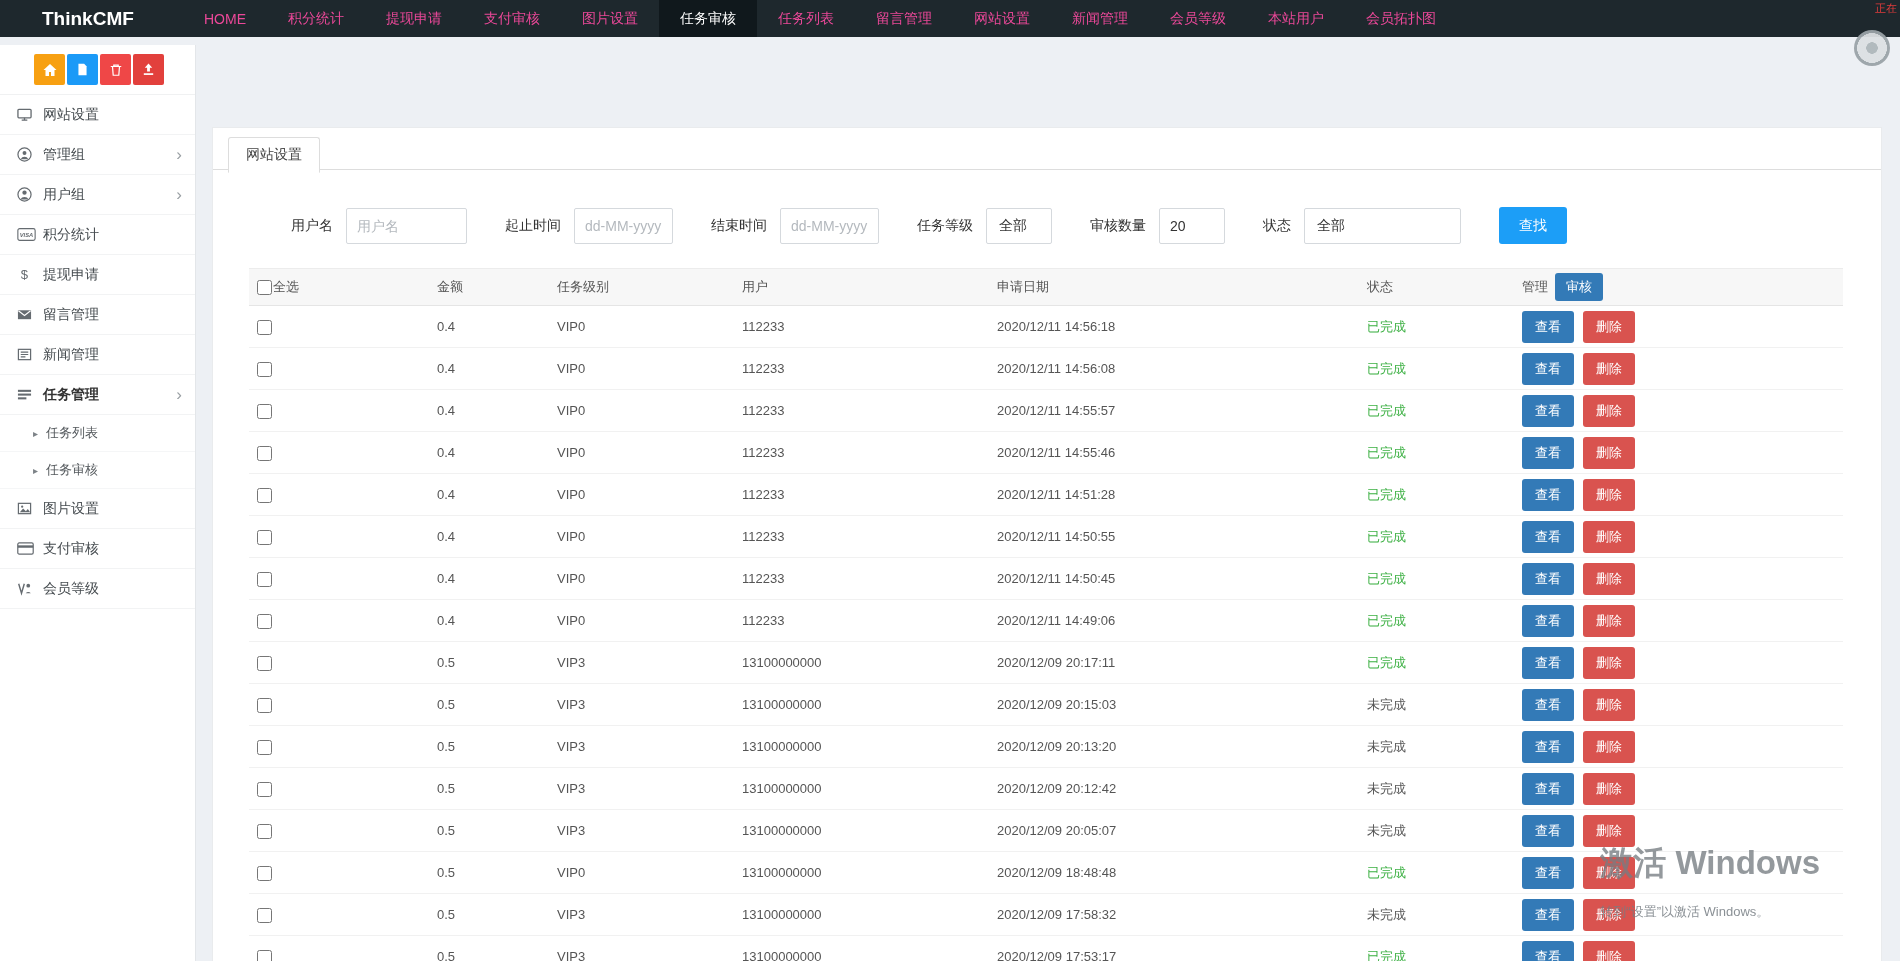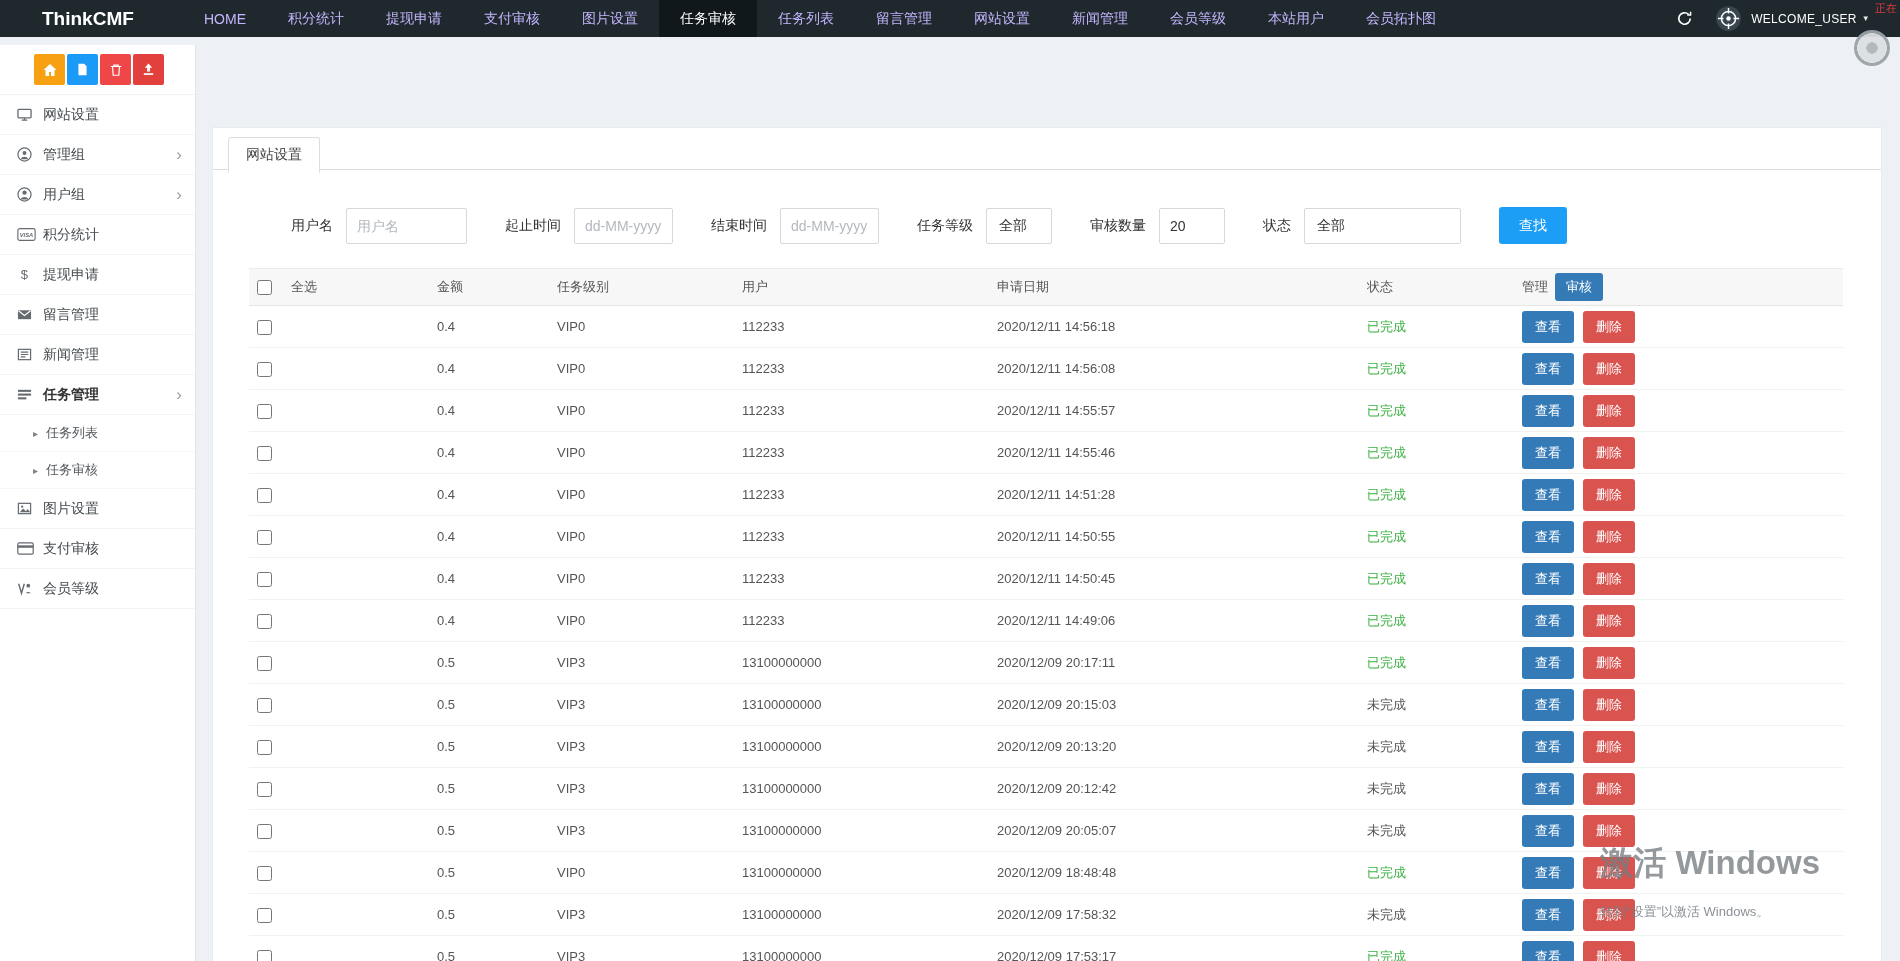--- a/index.html
+++ b/index.html
@@ -14,21 +14,21 @@
   html,body{margin:0;padding:0;}
   body{
     width:1900px;height:961px;position:relative;overflow:hidden;
     background:#edf0f4;color:#333;
     font-family:"Liberation Sans","DejaVu Sans",sans-serif;font-size:14px;
   }
   
   .navbar{position:fixed;top:0;left:0;width:1900px;height:37px;background:var(--navbar-bg);display:flex;align-items:stretch;z-index:50;}
   .brand{width:183px;display:flex;align-items:center;padding-left:42px;color:#fff;font-size:19px;font-weight:bold;flex:0 0 auto;}
   .nav-items{display:flex;align-items:stretch;}
-  .nav-item{display:flex;align-items:center;padding:0 21px;color:#c4b5fd;font-size:14px;cursor:pointer;white-space:nowrap;}
+  .nav-item{display:flex;align-items:center;padding:0 21px;color:#ec4899;font-size:14px;cursor:pointer;white-space:nowrap;}
   .nav-item.active{background:#10181c;color:#fff;}
   .nav-right{margin-left:auto;display:flex;align-items:center;padding-right:30px;}
   .nav-refresh{display:flex;align-items:center;cursor:pointer;margin-right:22px;}
   .avatar{display:flex;align-items:center;cursor:pointer;margin-right:9px;}
   .nav-user{color:#fff;font-size:12px;letter-spacing:.3px;display:flex;align-items:center;cursor:pointer;}
   .caret{font-size:8px;margin-left:5px;color:#dfe3e5;}
   
   .corner-text{position:fixed;top:1px;right:3px;color:#e03c3c;font-size:11px;z-index:60;}
   .corner-badge{position:fixed;top:30px;right:10px;width:36px;height:36px;border-radius:50%;z-index:60;
     background:radial-gradient(circle at 50% 50%, #aeb6ba 0 22%, #dcdfe2 23% 58%, #9aa2a7 59% 78%, #e7eaec 79%);
@@ -62,21 +62,21 @@
   .w66{width:66px;}
   .w157{width:157px;}
   .search-btn{margin-left:38px;height:37px;padding:0 20px;background:var(--accent);border:none;border-radius:3px;color:#fff;font-size:14px;cursor:pointer;font-family:inherit;}
   
   .table-wrap{margin:24px 42px 0 36px;}
   table{width:100%;border-collapse:collapse;table-layout:fixed;}
   thead th{background:#f7f7f7;border-top:1px solid #ececec;border-bottom:1px solid #e5e5e5;height:37px;font-weight:normal;font-size:13px;color:#555;text-align:left;padding:0 8px;}
   tbody td{height:42px;border-bottom:1px solid #f1f1f1;font-size:13px;color:#555;padding:0 8px;overflow:hidden;white-space:nowrap;}
   .selwrap{display:flex;align-items:center;cursor:pointer;}
   .selwrap input{width:15px;height:15px;margin:0;}
-  .selwrap span{margin-left:19px;}
+  .selwrap span{margin-left:1px;}
   td input[type=checkbox]{width:15px;height:15px;margin:0;vertical-align:middle;cursor:pointer;}
   .st-done{color:var(--success);}
   .st-undone{color:var(--undone);}
   .btn{border:none;color:#fff;font-size:13px;padding:7px 13px;border-radius:3px;cursor:pointer;margin-right:9px;font-family:inherit;}
   .btn-view{background:var(--primary);}
   .btn-del{background:var(--danger);}
   .btn-audit{background:var(--primary);padding:5px 11px;margin:0 0 0 7px;}
   .manage-head{display:flex;align-items:center;}
   
   .watermark{position:fixed;right:80px;bottom:40px;z-index:70;color:rgba(118,124,130,.78);text-align:left;pointer-events:none;}
@@ -96,40 +96,20 @@
       <div class="nav-item">图片设置</div>
       <div class="nav-item active">任务审核</div>
       <div class="nav-item">任务列表</div>
       <div class="nav-item">留言管理</div>
       <div class="nav-item">网站设置</div>
       <div class="nav-item">新闻管理</div>
       <div class="nav-item">会员等级</div>
       <div class="nav-item">本站用户</div>
       <div class="nav-item">会员拓扑图</div>
     </div>
-  <div class="nav-right">
-    <span class="nav-refresh">
-      <svg viewBox="0 0 16 16" width="17" height="17" fill="none" stroke="#fff" stroke-width="1.6">
-        <path d="M13.4 8a5.4 5.4 0 1 1-1.6-3.85"></path>
-          <path d="M13.7 1.6v3.1h-3.1" stroke-width="1.4"></path>
-      </svg>
-    </span>
-    <span class="avatar">
-      <svg viewBox="0 0 24 24" width="27" height="27">
-        <circle cx="12" cy="12" r="11" fill="#39464e"></circle>
-        <circle cx="12" cy="12" r="6.3" fill="none" stroke="#fff" stroke-width="1.3"></circle>
-        <circle cx="12" cy="12" r="2" fill="#fff"></circle>
-        <path d="M12 2.6v5M12 16.4v5M2.6 12h5M16.4 12h5" stroke="#fff" stroke-width="1.3"></path>
-      </svg>
-    </span>
-    <span class="nav-user">
-      <span>WELCOME_USER</span>
-      <span class="caret">▼</span>
-    </span>
-  </div>
 </div>
 
 <div class="corner-text">正在</div>
 <div class="corner-badge"></div>
 
 <div class="sidebar">
   <div class="quick-row">
       <button class="quick-btn" style="background: rgb(247, 160, 18);">
         <span style="display:flex">
           <svg viewBox="0 0 16 16" width="16" height="16" fill="#fff">

